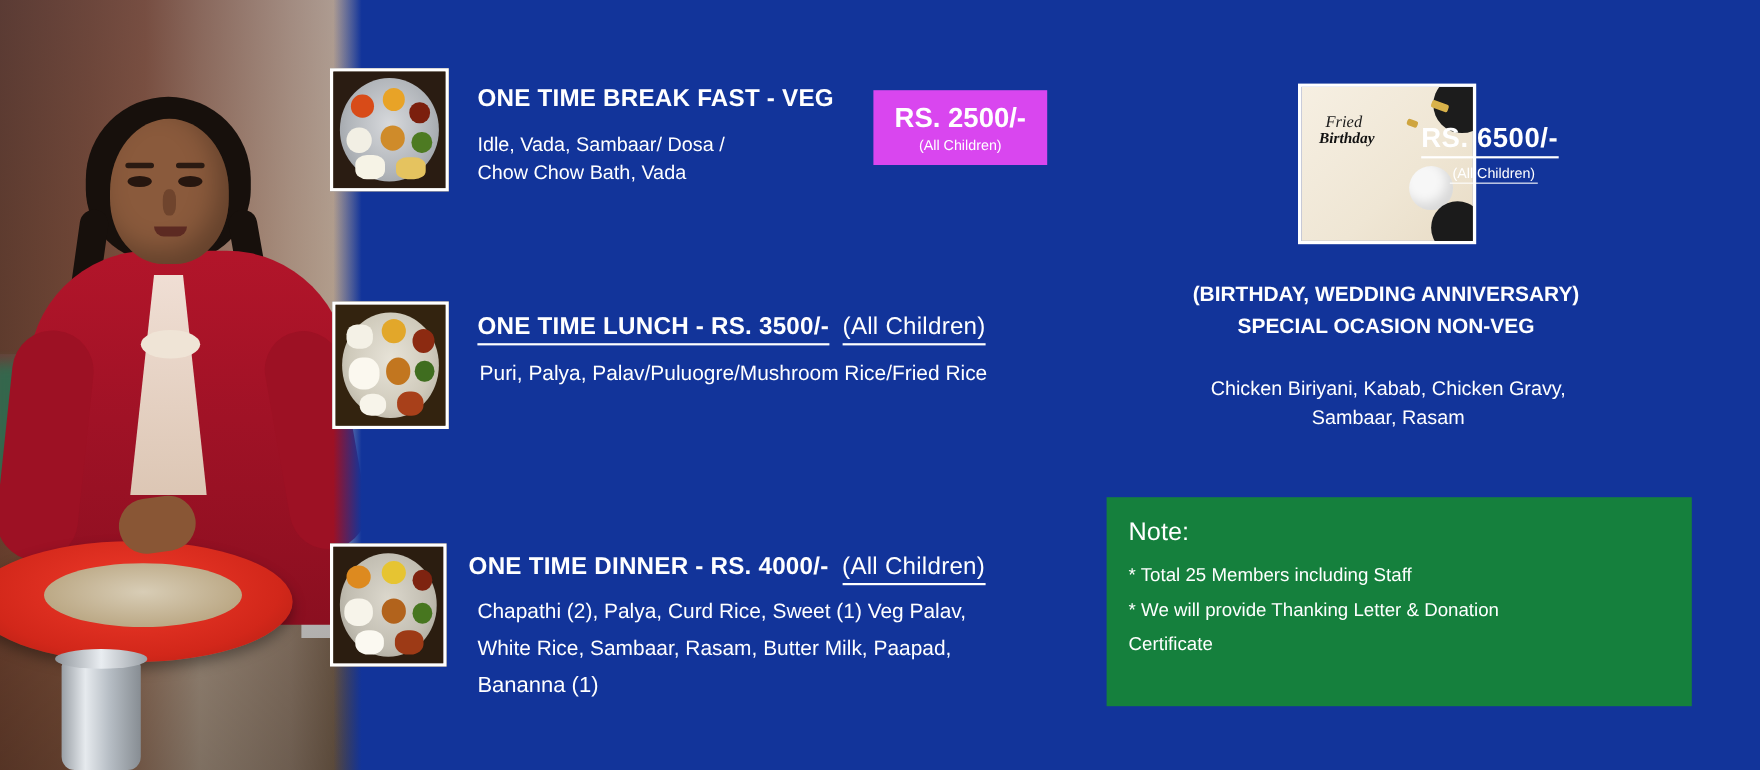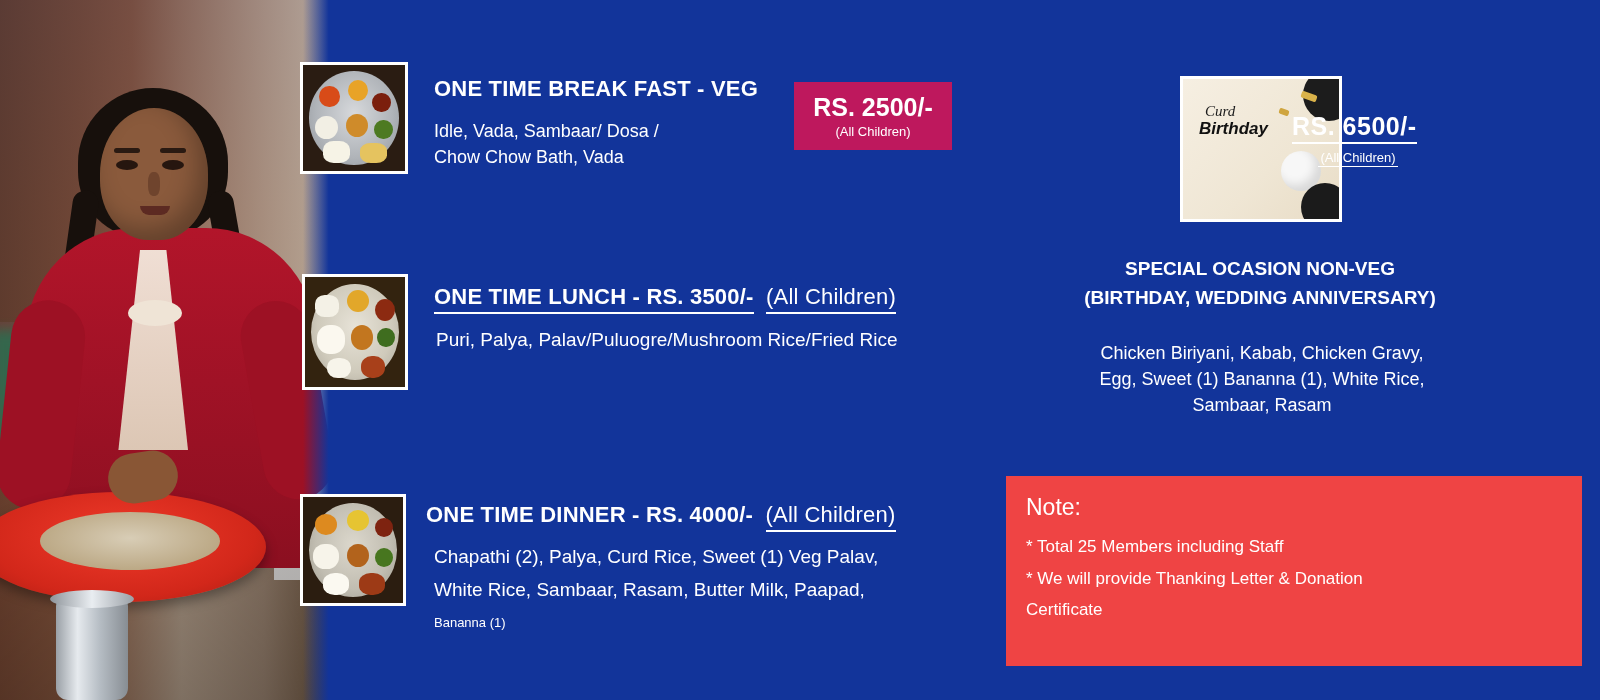--- a/index.html
+++ b/index.html
@@ -126,50 +126,50 @@
   }
   .txt-title {
     color: #ffffff; font-weight: bold; letter-spacing: .2px;
   }
   .txt-body { color: #ffffff; }
   .allchildren { font-weight: normal; }
 
   
   .price-chip {
     position: absolute;
-    background: #be185d;
+    background: #d946ef;
     color: #ffffff;
     text-align: center;
     display: flex; flex-direction: column; align-items: center; justify-content: center;
   }
   .price-chip .amt { font-size: 25px; font-weight: bold; }
   .price-chip .sub { font-size: 13px; margin-top: 2px; }
 
   
   .bday-card {
     position: absolute; left: 1180px; top: 76px; width: 162px; height: 146px;
     border: 3px solid #ffffff;
     background: linear-gradient(135deg,#f6efe2 0%, #efe6d4 60%, #e8dcc6 100%);
     overflow: hidden;
   }
   .bday-card .hb1 { position:absolute; left: 22px; top: 24px; font-family:"Liberation Serif", serif; font-style: italic; font-size: 15px; color:#1b1b1b; }
-  .bday-card .hb2 { position:absolute; left: 16px; top: 40px; font-family:Liberation Sans, sans-serif; font-style: italic; font-weight: bold; font-size: 17px; color:#111; }
+  .bday-card .hb2 { position:absolute; left: 16px; top: 40px; font-family:Liberation Serif, serif; font-style: italic; font-weight: bold; font-size: 14px; color:#111; }
   .bday-card .balloon { position:absolute; border-radius: 50%; }
   .bday-card .confetti { position:absolute; border-radius: 2px; transform: rotate(20deg); }
 
   .right-price { position:absolute; left: 1292px; top: 112px; color:#fff; }
   .right-price .amt { font-size: 25px; font-weight: bold; letter-spacing:.5px; border-bottom: 2px solid #fff; display:inline-block; padding-bottom: 1px;}
   .right-price .sub { font-size: 13px; text-align:center; margin-top: 6px; border-bottom: 1px solid #fff; display:inline-block; padding: 0 2px 1px 2px;}
 
   .occ-head { position:absolute; left: 1010px; top: 254px; width: 500px; text-align:center; color:#fff; font-weight:bold; font-size: 19px; line-height: 29px;}
   .occ-body { position:absolute; left: 1022px; top: 340px; width: 480px; text-align:center; color:#fff; font-size: 18px; line-height: 26px;}
 
   .note-box {
-    position:absolute; left: 1006px; top: 476px; width: 576px; height: 190px;
-    background: #ef4444; color:#ffffff;
+    position:absolute; left: 1006px; top: 452px; width: 532px; height: 190px;
+    background: #15803d; color:#ffffff;
     padding: 18px 20px 0 20px;
   }
   .note-box .note-title { font-size: 23px; margin-bottom: 10px; }
   .note-box li {
     list-style: none; font-size: 17px; line-height: 32px; white-space: pre-line;
   }
 </style>
 </head>
 <body>
 
@@ -262,47 +262,46 @@
       <div class="dot" style="left:56%;top:72%;width:26%;height:20%;background:#9d3a16;border-radius:45%;"></div>
     </div>
   </div>
 
   <div style="position:absolute;left:426px;top:502px;width:600px;">
     <span class="txt-title" style="font-size:22px;">ONE TIME DINNER - RS. 4000/-</span>
     <span class="txt-title allchildren" style="font-size:22px;font-weight:normal;border-bottom:2px solid #fff;display:inline-block;padding-bottom:2px;margin-left:8px;">(All Children)</span>
   </div>
   <div class="txt-body" style="position:absolute;left:434px;top:541px;width:640px;font-size:19px;line-height:32px;">Chapathi (2), Palya, Curd Rice, Sweet (1) Veg Palav,</div>
   <div class="txt-body" style="position:absolute;left:434px;top:574px;width:640px;font-size:19px;line-height:32px;">White Rice, Sambaar, Rasam, Butter Milk, Paapad,</div>
-  <div class="txt-body" style="position:absolute;left:434px;top:607px;width:640px;font-size:13px;line-height:32px;">Bananna (1)</div>
+  <div class="txt-body" style="position:absolute;left:434px;top:607px;width:640px;font-size:20px;line-height:32px;">Bananna (1)</div>
 
   <div class="bday-card">
     <div class="balloon" style="right:-16px;top:-10px;width:52px;height:52px;background:#1c1c1c;"></div>
     <div class="balloon" style="right:18px;top:72px;width:40px;height:40px;background:#f7f7f7;box-shadow:inset -6px -6px 10px rgba(0,0,0,.12);"></div>
     <div class="balloon" style="right:-10px;bottom:-12px;width:48px;height:48px;background:#1b1b1b;"></div>
     <div class="confetti" style="left:118px;top:14px;width:16px;height:7px;background:#d9b24a;"></div>
     <div class="confetti" style="left:96px;top:30px;width:10px;height:6px;background:#cfa53f;"></div>
-    <div class="hb1">Curd</div>
+    <div class="hb1">Fried</div>
     <div class="hb2">Birthday</div>
   </div>
 
   <div class="right-price">
     <div class="amt">RS. 6500/-</div>
     <div style="text-align:center;width:132px;">
       <span class="sub">(All Children)</span>
     </div>
   </div>
 
   <div class="occ-head">
+    <div>(BIRTHDAY, WEDDING ANNIVERSARY)</div>
     <div>SPECIAL OCASION  NON-VEG</div>
-    <div>(BIRTHDAY, WEDDING ANNIVERSARY)</div>
   </div>
 
   <div class="occ-body">
     <div>Chicken Biriyani, Kabab, Chicken Gravy,</div>
-    <div>Egg, Sweet (1) Bananna (1), White Rice,</div>
     <div>Sambaar, Rasam</div>
   </div>
 
   <div class="note-box">
     <div class="note-title">Note:</div>
     <ul>
       <li>* Total 25 Members including Staff</li>
       <li style="line-height:31px;">* We will provide Thanking Letter &amp; Donation
    Certificate</li>
     </ul>

